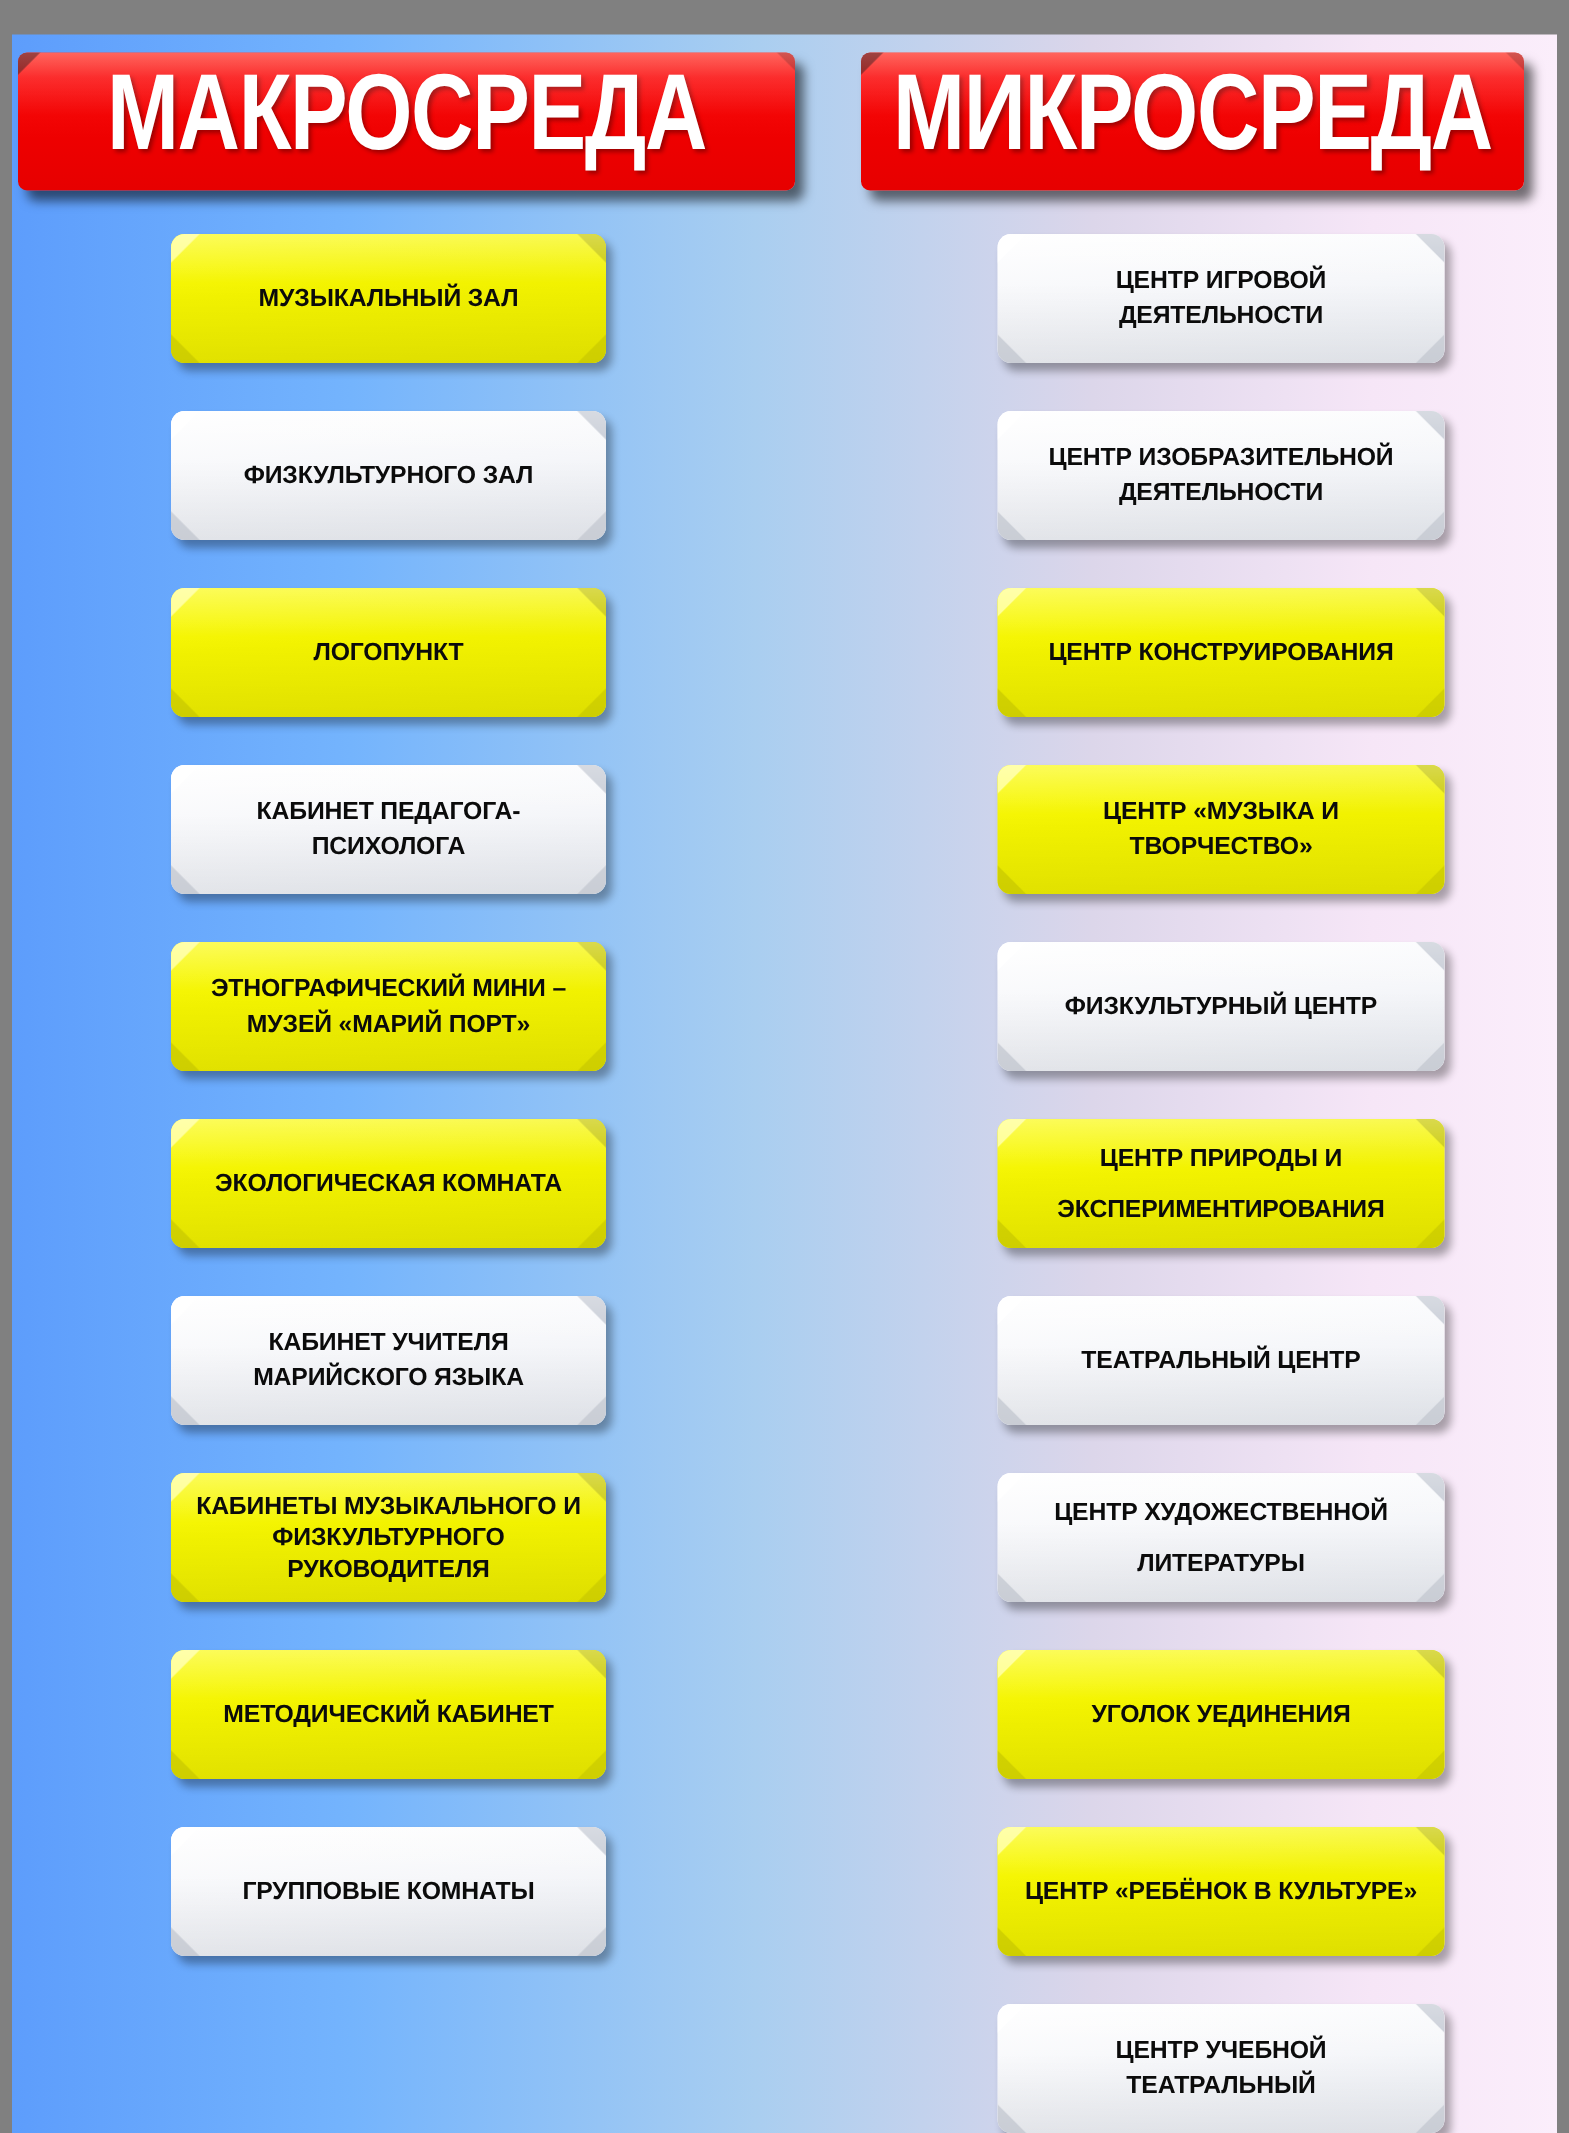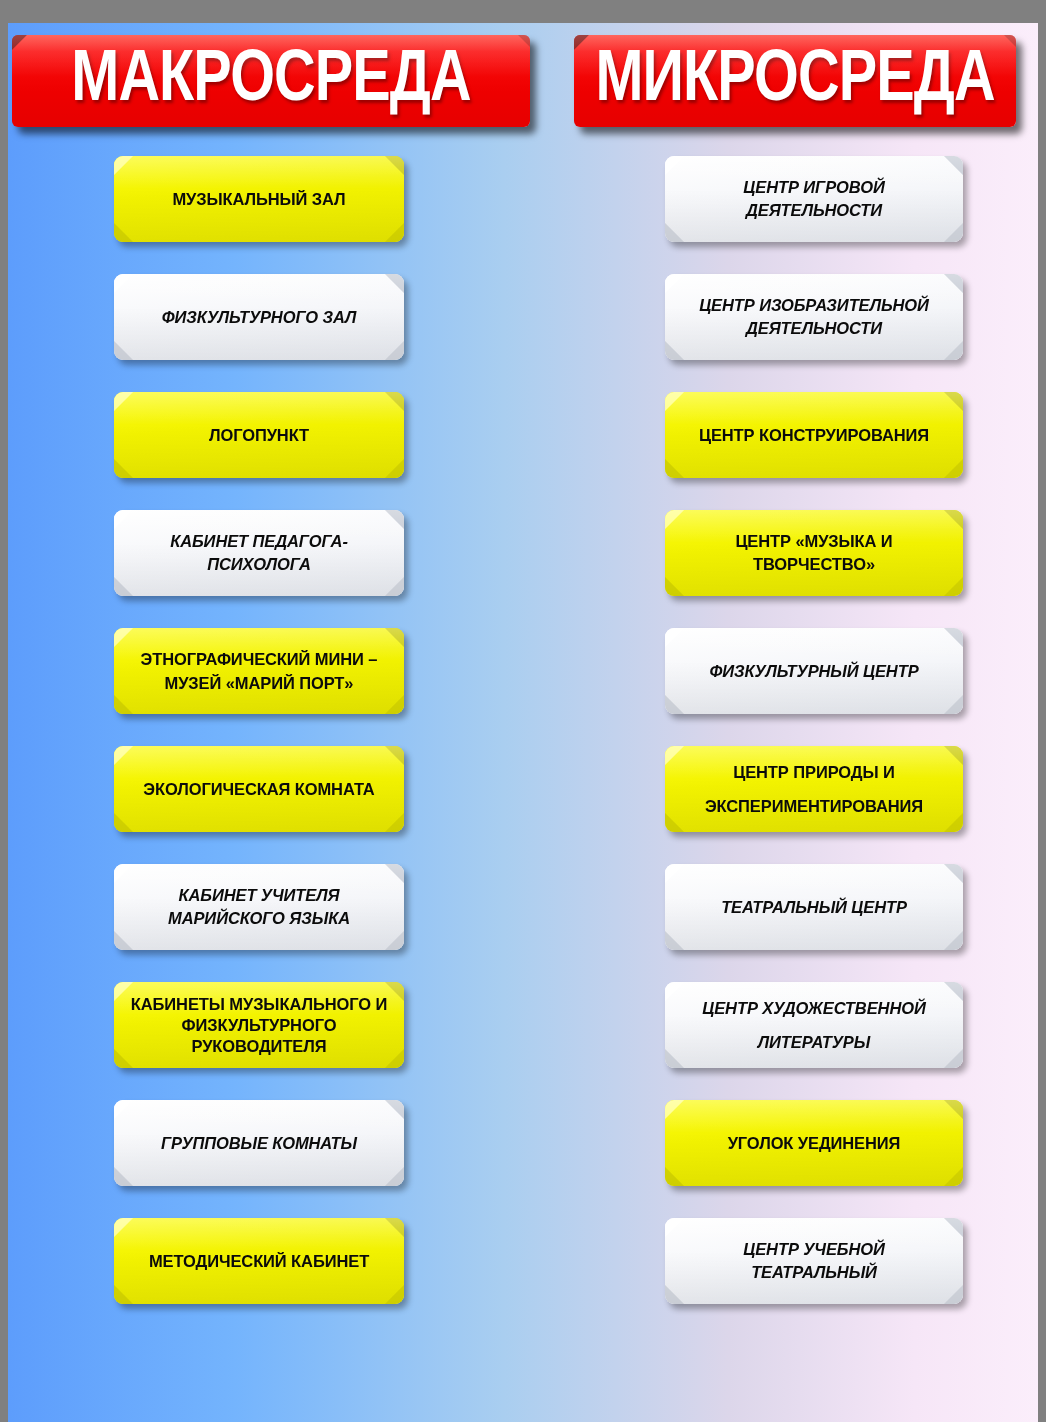--- a/index.html
+++ b/index.html
@@ -95,21 +95,20 @@
     line-height:21px;
     letter-spacing:-0.1px;
     width:100%;
   }
   .plaque.yellow{
     background:linear-gradient(175deg,#fbfb12 0%,#f3f300 40%,#eaea00 100%);
     --lt:#ffff86; --dk:#d9d900; --dk2:#c9c900;
   }
   .plaque.white{
     background:linear-gradient(175deg,#ffffff 0%,#f6f7fa 45%,#e9ecf2 100%);
-    font-style:italic;
     --lt:#ffffff; --dk:#d4d8e0; --dk2:#c6cbd5;
   }
   .plaque.lines-2 .txt{line-height:23px;}
   .plaque.lines-3 .txt{line-height:24px;}
   .plaque.lines-4 .txt{line-height:21px;}
   .plaque.wide-lead .txt{line-height:34px;}
 </style>
 </head>
 <body>
 
@@ -141,25 +140,25 @@
       </div>
       <div class="plaque yellow lines-1">
         <div class="txt">ЭКОЛОГИЧЕСКАЯ КОМНАТА</div>
       </div>
       <div class="plaque white lines-2">
         <div class="txt">КАБИНЕТ УЧИТЕЛЯ МАРИЙСКОГО ЯЗЫКА</div>
       </div>
       <div class="plaque yellow lines-4">
         <div class="txt">КАБИНЕТЫ МУЗЫКАЛЬНОГО И ФИЗКУЛЬТУРНОГО РУКОВОДИТЕЛЯ</div>
       </div>
+      <div class="plaque yellow lines-1">
+        <div class="txt">МЕТОДИЧЕСКИЙ  КАБИНЕТ</div>
+      </div>
       <div class="plaque white lines-1">
         <div class="txt">ГРУППОВЫЕ КОМНАТЫ</div>
-      </div>
-      <div class="plaque yellow lines-1">
-        <div class="txt">МЕТОДИЧЕСКИЙ  КАБИНЕТ</div>
       </div>
     </div>
   <div class="column" id="col-micro">
       <div class="plaque white lines-2">
         <div class="txt">ЦЕНТР ИГРОВОЙ ДЕЯТЕЛЬНОСТИ</div>
       </div>
       <div class="plaque white lines-2">
         <div class="txt">ЦЕНТР ИЗОБРАЗИТЕЛЬНОЙ ДЕЯТЕЛЬНОСТИ</div>
       </div>
       <div class="plaque yellow lines-1">
@@ -176,18 +175,21 @@
       </div>
       <div class="plaque white lines-1">
         <div class="txt">ТЕАТРАЛЬНЫЙ ЦЕНТР</div>
       </div>
       <div class="plaque white lines-2 wide-lead">
         <div class="txt">ЦЕНТР ХУДОЖЕСТВЕННОЙ ЛИТЕРАТУРЫ</div>
       </div>
       <div class="plaque yellow lines-1">
         <div class="txt">УГОЛОК УЕДИНЕНИЯ</div>
       </div>
+      <div class="plaque yellow lines-2">
+        <div class="txt">ЦЕНТР «РЕБЁНОК В КУЛЬТУРЕ»</div>
+      </div>
       <div class="plaque white lines-2">
         <div class="txt">ЦЕНТР УЧЕБНОЙ ТЕАТРАЛЬНЫЙ</div>
       </div>
     </div>
 
 </div>
 
 </body></html>

